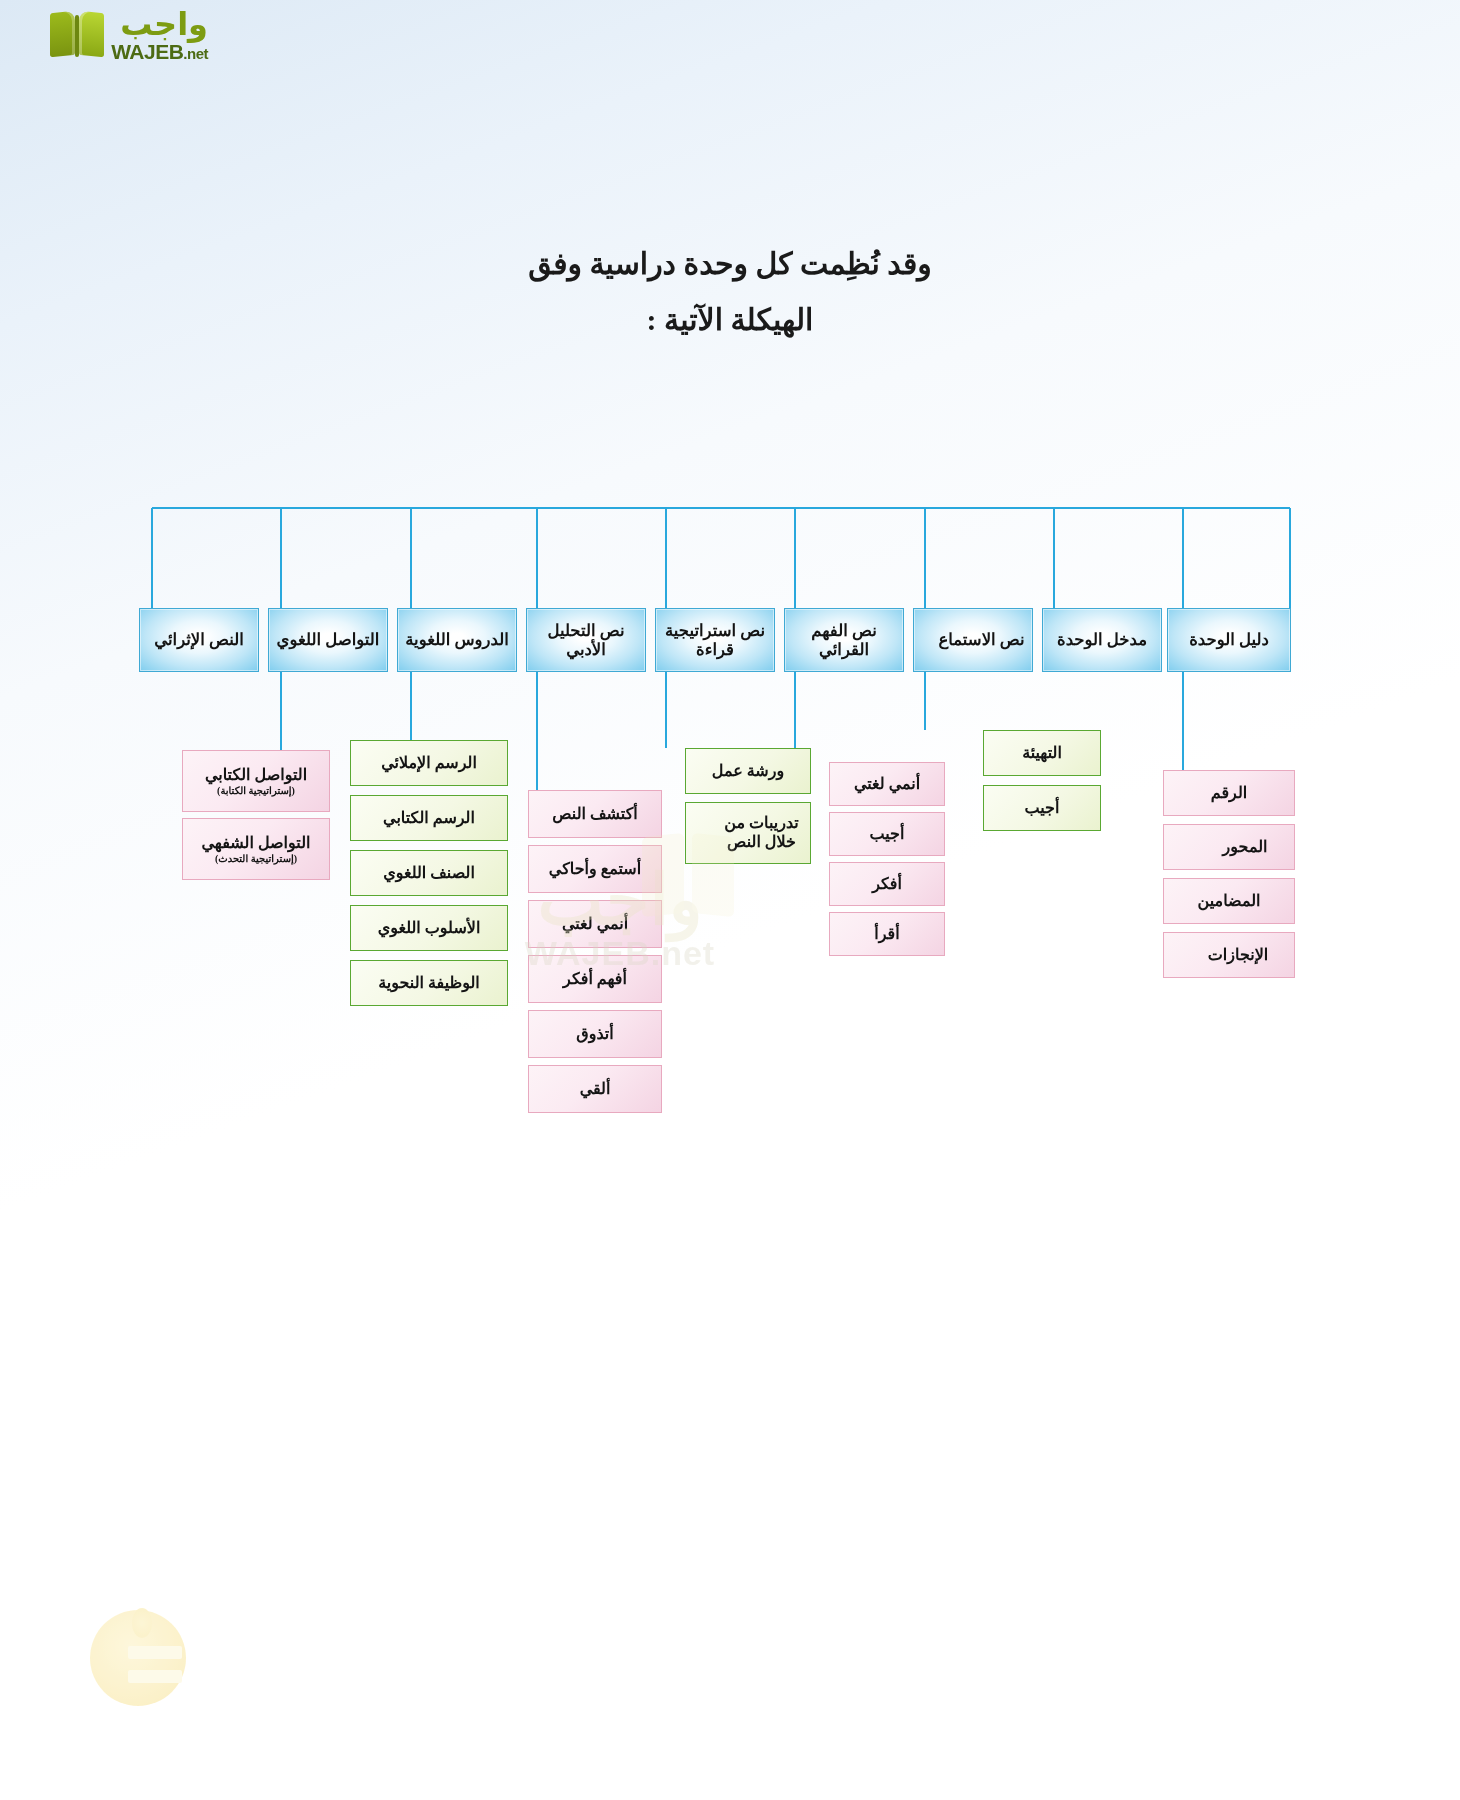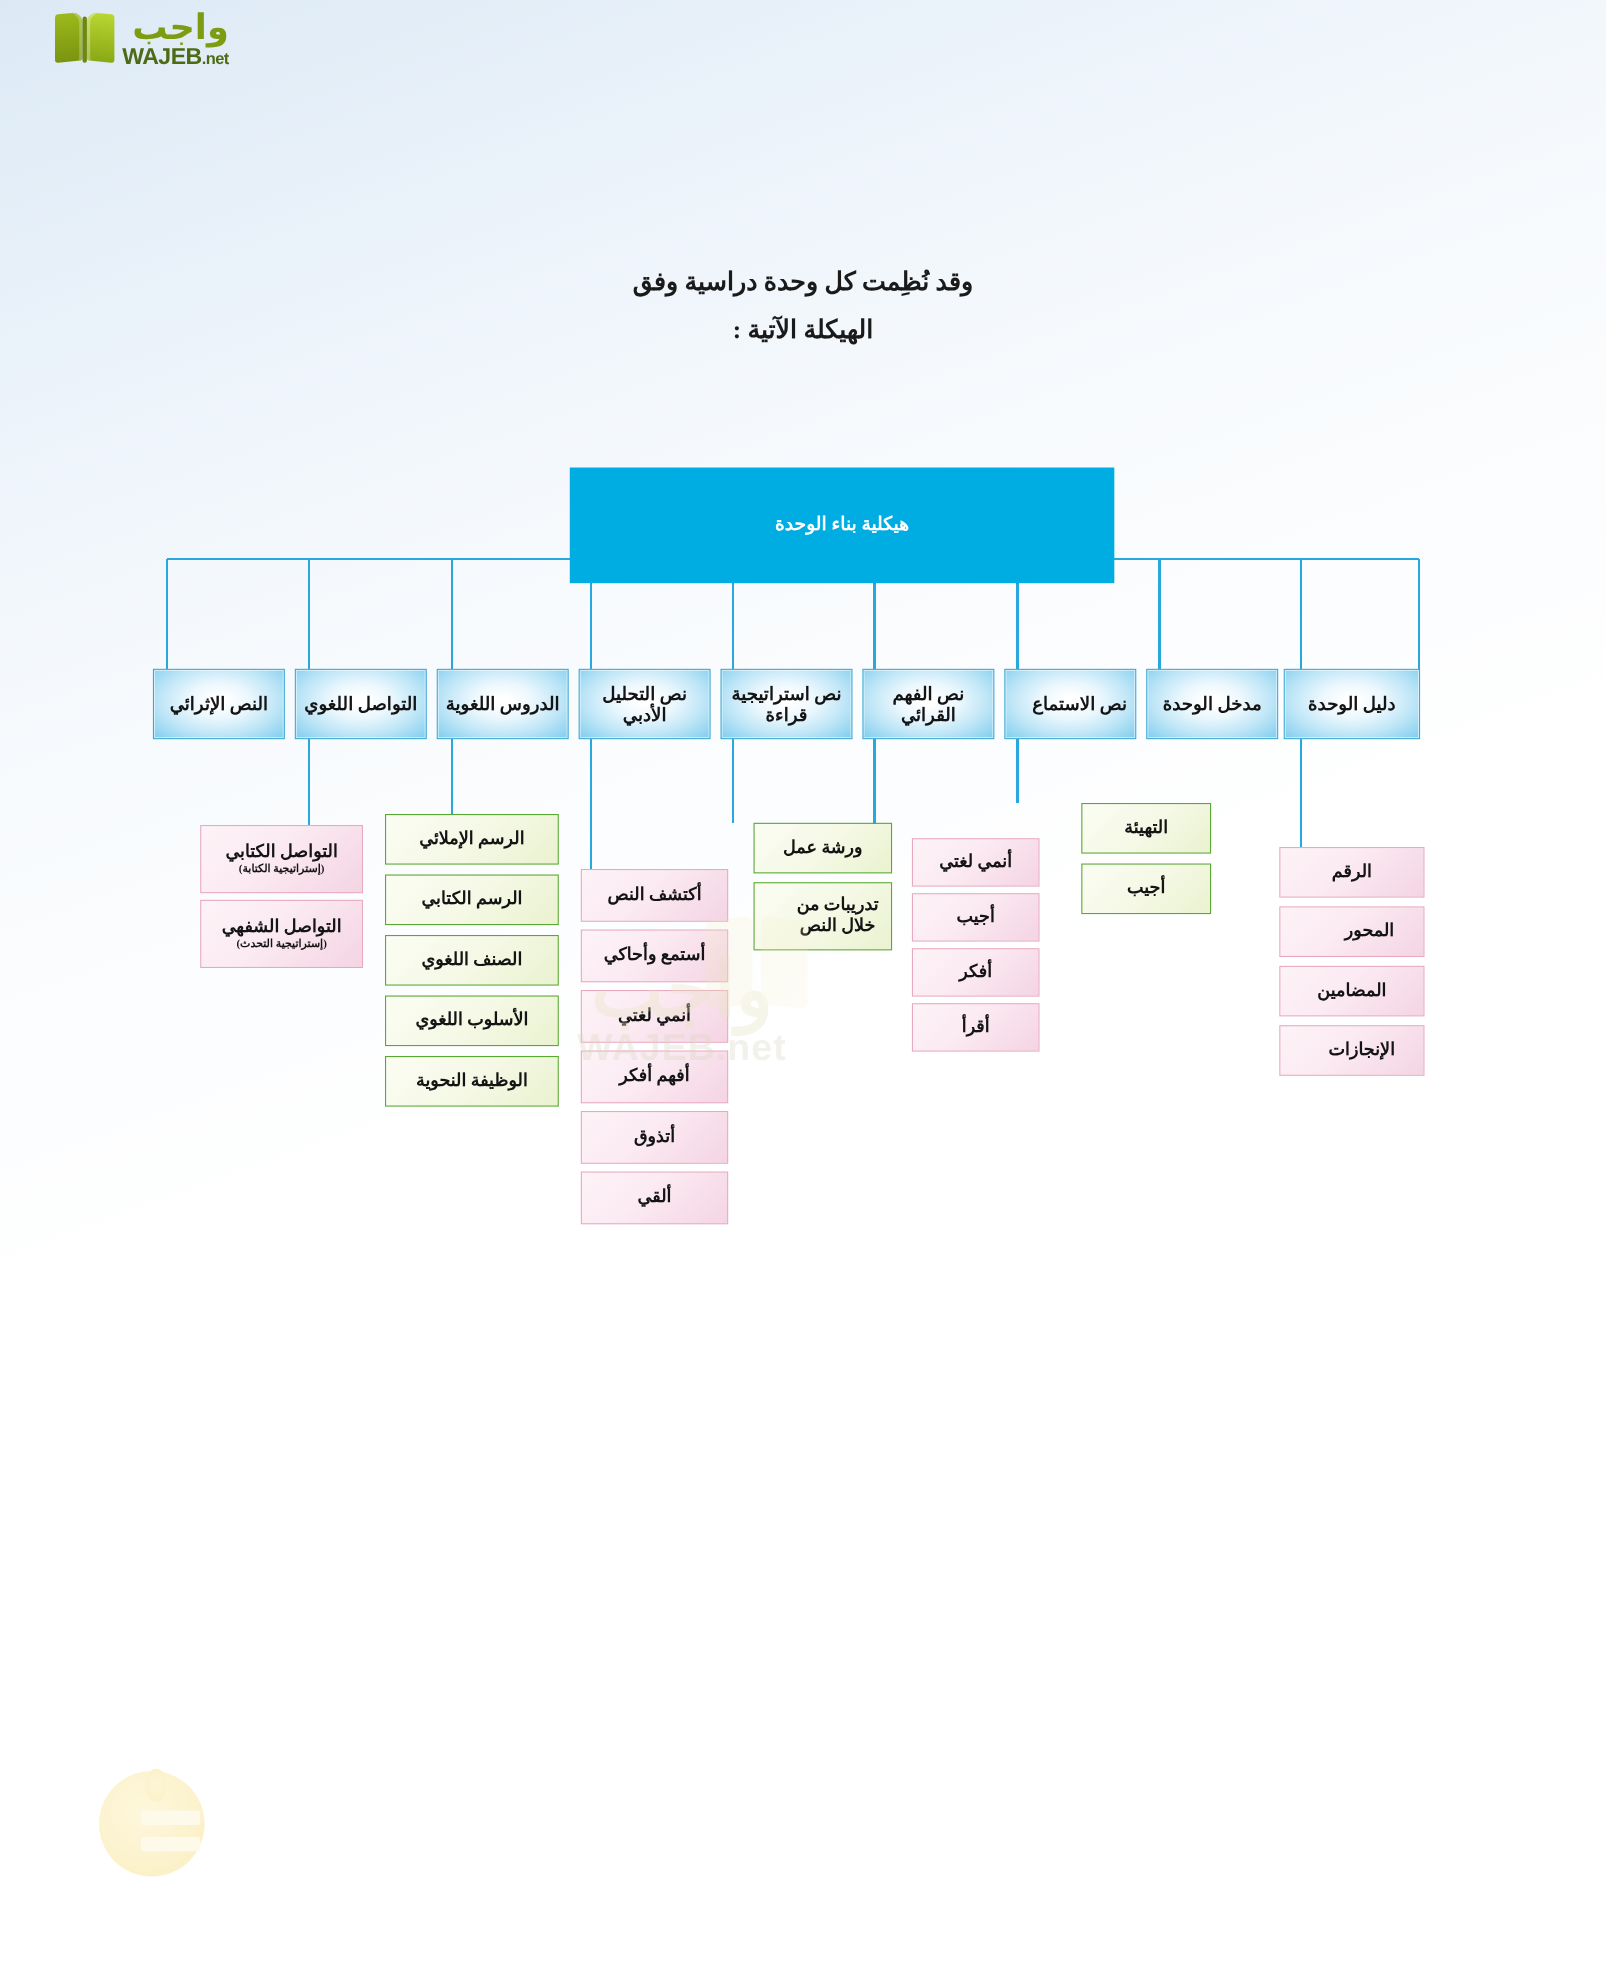--- a/index.html
+++ b/index.html
@@ -20,21 +20,21 @@
   .book .pg{position:absolute;top:0;width:25px;height:44px;}
   .book .pg.l{left:1px;background:linear-gradient(180deg,#9cba1c,#7a9410);border-radius:3px 10px 2px 3px;
       box-shadow:inset -3px 0 0 rgba(255,255,255,.25);transform:skewY(-6deg);}
   .book .pg.r{right:1px;background:linear-gradient(180deg,#b9d633,#8aa814);border-radius:10px 3px 3px 2px;
       box-shadow:inset 3px 0 0 rgba(255,255,255,.3);transform:skewY(6deg);}
   .book .spine{position:absolute;left:26px;top:3px;width:4px;height:42px;background:#6d8710;border-radius:2px;}
 
   
   #heading{position:absolute;top:236px;left:0;width:1460px;text-align:center;
       font-family:"Liberation Serif","DejaVu Serif",serif;font-weight:bold;color:#1a1a1a;}
-  #heading .ln{font-size:23px;line-height:1.85;letter-spacing:0;}
+  #heading .ln{font-size:30px;line-height:1.85;letter-spacing:0;}
 
   
   #diagram{position:absolute;left:0;top:0;width:1460px;height:1800px;}
   #wires{position:absolute;left:0;top:0;width:1460px;height:1800px;}
 
   .node{position:absolute;box-sizing:border-box;display:flex;align-items:center;justify-content:center;
         text-align:center;font-family:"Liberation Serif","DejaVu Serif",serif;font-weight:bold;
         line-height:1.18;color:#141414;}
 
   
@@ -120,21 +120,20 @@
       <line x1="281" y1="672" x2="281" y2="750"></line>
       <line x1="411" y1="672" x2="411" y2="740"></line>
       <line x1="537" y1="672" x2="537" y2="790"></line>
       <line x1="666" y1="672" x2="666" y2="748"></line>
       <line x1="795" y1="672" x2="795" y2="762"></line>
       <line x1="925" y1="672" x2="925" y2="730"></line>
       <line x1="1183" y1="672" x2="1183" y2="770"></line>
     </g>
   </svg>
 
-  <div class="node root" style="left:518px;top:425px;width:495px;height:105px;">هيكلية بناء الوحدة</div>
 
   <div class="node blue" style="left:1167px;top:608px;width:124px;height:64px;">دليل الوحدة</div>
   <div class="node blue" style="left:1042px;top:608px;width:120px;height:64px;">مدخل الوحدة</div>
   <div class="node blue" style="left:913px;top:608px;width:120px;height:64px;padding-left:17px;">نص الاستماع</div>
   <div class="node blue" style="left:784px;top:608px;width:120px;height:64px;">نص الفهم القرائي</div>
   <div class="node blue" style="left:655px;top:608px;width:120px;height:64px;">نص استراتيجية قراءة</div>
   <div class="node blue" style="left:526px;top:608px;width:120px;height:64px;">نص التحليل الأدبي</div>
   <div class="node blue" style="left:397px;top:608px;width:120px;height:64px;">الدروس اللغوية</div>
   <div class="node blue" style="left:268px;top:608px;width:120px;height:64px;">التواصل اللغوي</div>
   <div class="node blue" style="left:139px;top:608px;width:120px;height:64px;">النص الإثرائي</div>

